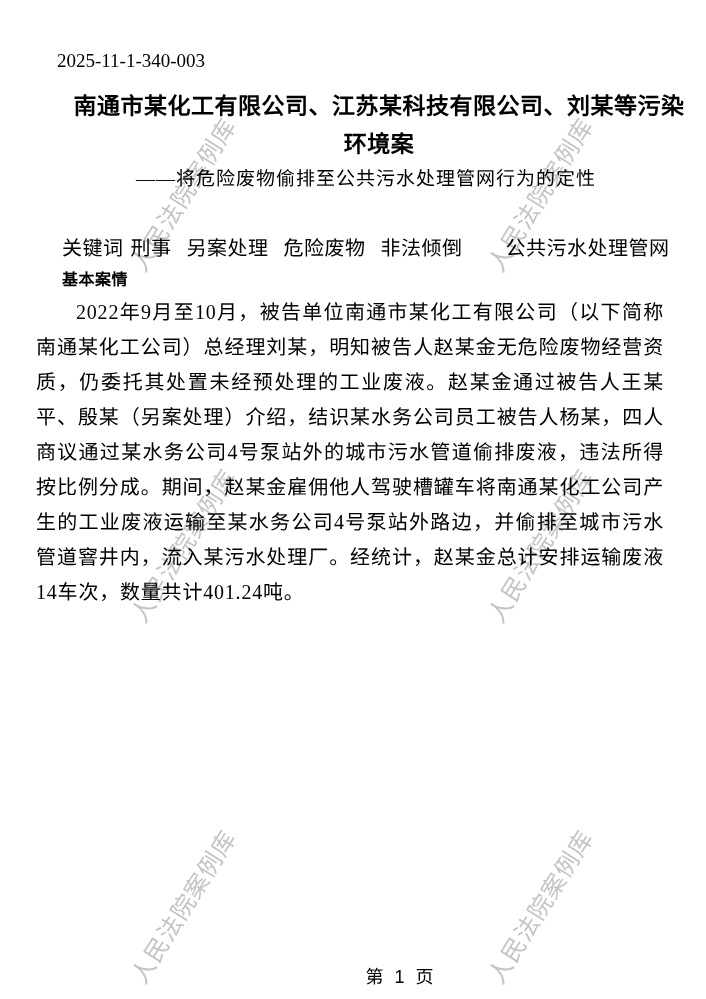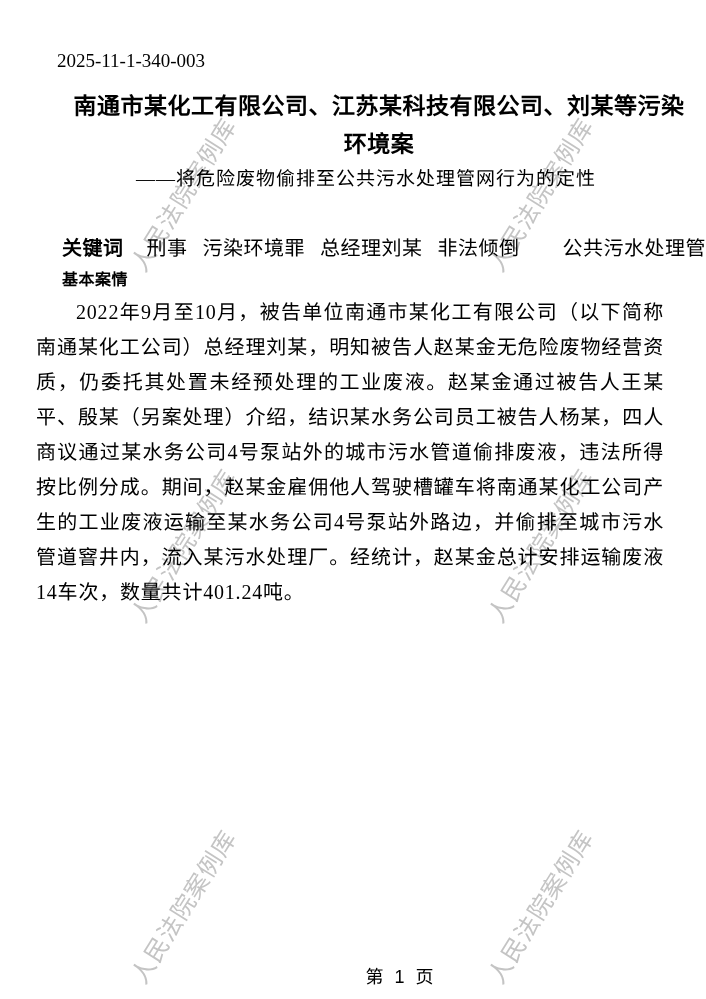--- a/index.html
+++ b/index.html
@@ -66,22 +66,22 @@
   }
   .keywords {
     position: absolute;
     top: 232px; left: 62px;
     font-size: 20px;
     letter-spacing: 0.5px;
     white-space: nowrap;
   }
   .kw-label {
     font-family: "Liberation Sans", sans-serif;
-    font-weight: 700;
-    margin-right: 23px;
+    font-weight: 400;
+    margin-right: 7px;
   }
   .kw-item { margin-right: 15px; text-align: right; }
   .kw-item:last-child { margin-right: 0; margin-left: 28px; }
   .section-heading {
     position: absolute;
     top: 266px; left: 62px;
     margin: 0;
     font-family: Liberation Mono, monospace;
     font-weight: 700;
     font-size: 16px;
@@ -123,21 +123,21 @@
 
   <div class="content">
 
     <div class="case-number">2025-11-1-340-003</div>
 
     <h1 class="title">南通市某化工有限公司、江苏某科技有限公司、刘某等污染环境案</h1>
 
     <div class="subtitle">——将危险废物偷排至公共污水处理管网行为的定性</div>
 
     <div class="keywords">
-      <span class="kw-label">关键词</span><span class="kw-item">刑事</span><span class="kw-item">污染环境罪</span><span class="kw-item">总经理刘某</span><span class="kw-item">非法倾倒</span><span class="kw-item">公共污水处理管网</span>
+      <span class="kw-label">关键词</span><span class="kw-item">刑事</span><span class="kw-item">另案处理</span><span class="kw-item">危险废物</span><span class="kw-item">非法倾倒</span><span class="kw-item">公共污水处理管网</span>
     </div>
 
     <h2 class="section-heading">基本案情</h2>
 
     <div class="body-text">
       <p>2022年9月至10月，被告单位南通市某化工有限公司（以下简称南通某化工公司）总经理刘某，明知被告人赵某金无危险废物经营资质，仍委托其处置未经预处理的工业废液。赵某金通过被告人王某平、殷某（另案处理）介绍，结识某水务公司员工被告人杨某，四人商议通过某水务公司4号泵站外的城市污水管道偷排废液，违法所得按比例分成。期间，赵某金雇佣他人驾驶槽罐车将南通某化工公司产生的工业废液运输至某水务公司4号泵站外路边，并偷排至城市污水管道窨井内，流入某污水处理厂。经统计，赵某金总计安排运输废液14车次，数量共计401.24吨。</p>
     </div>
 
     <div class="footer">第 1 页</div>
 

